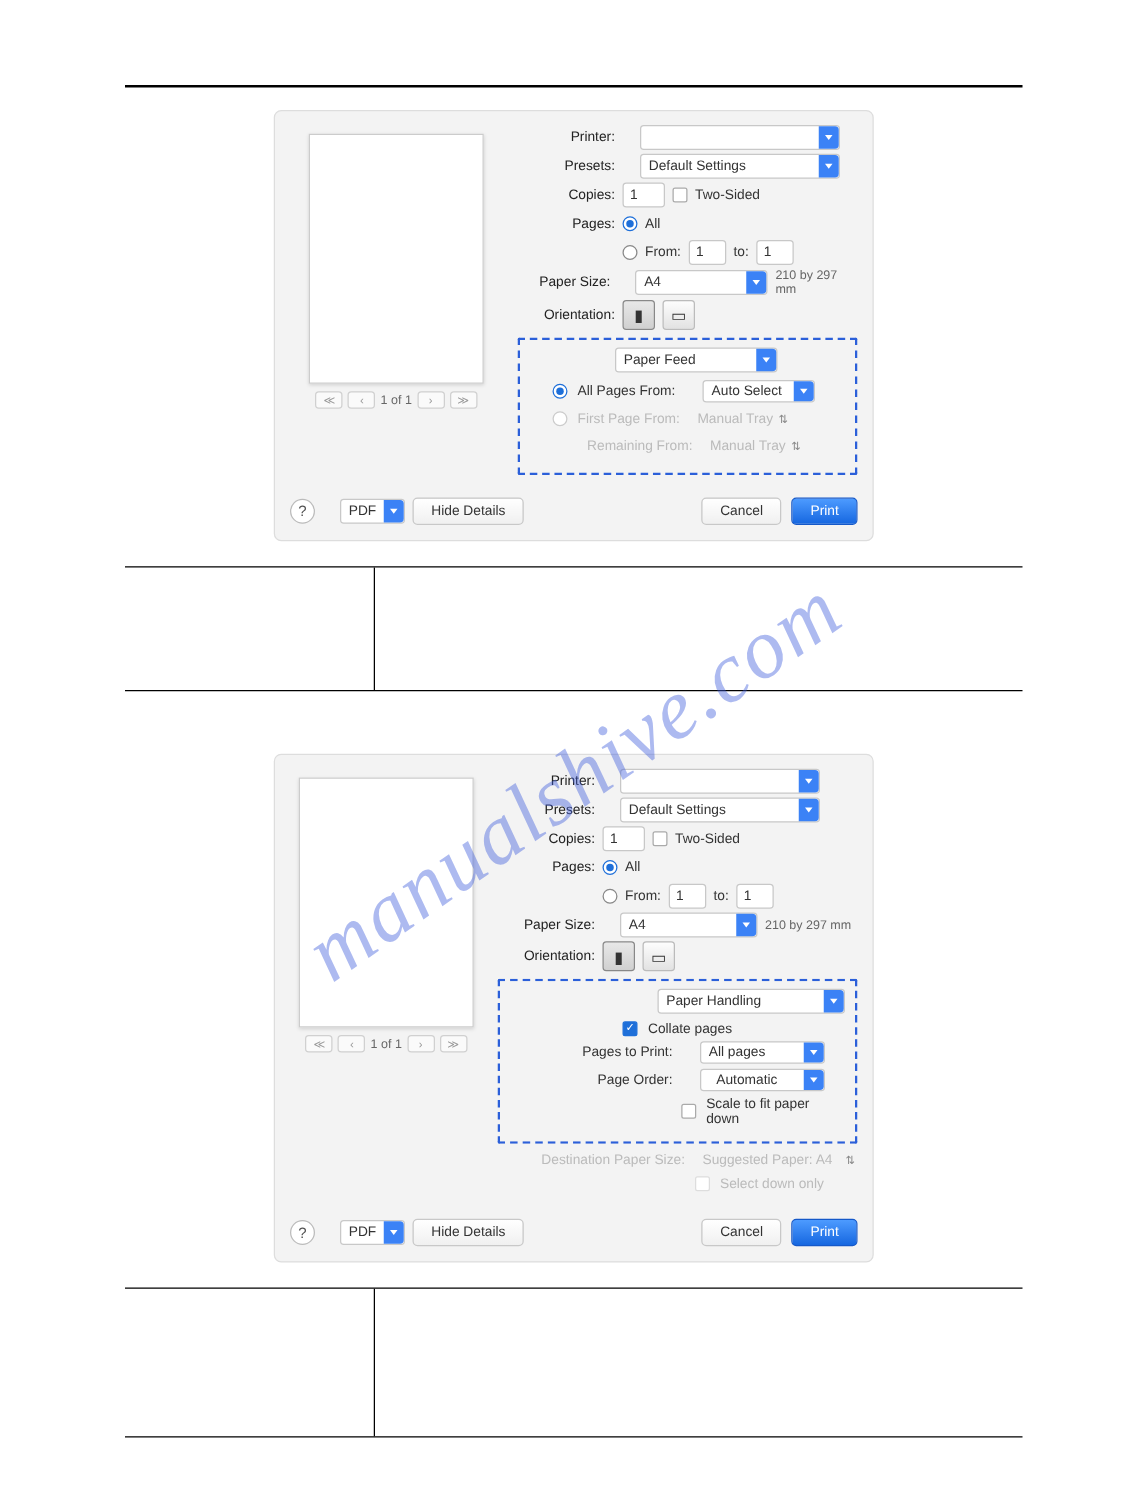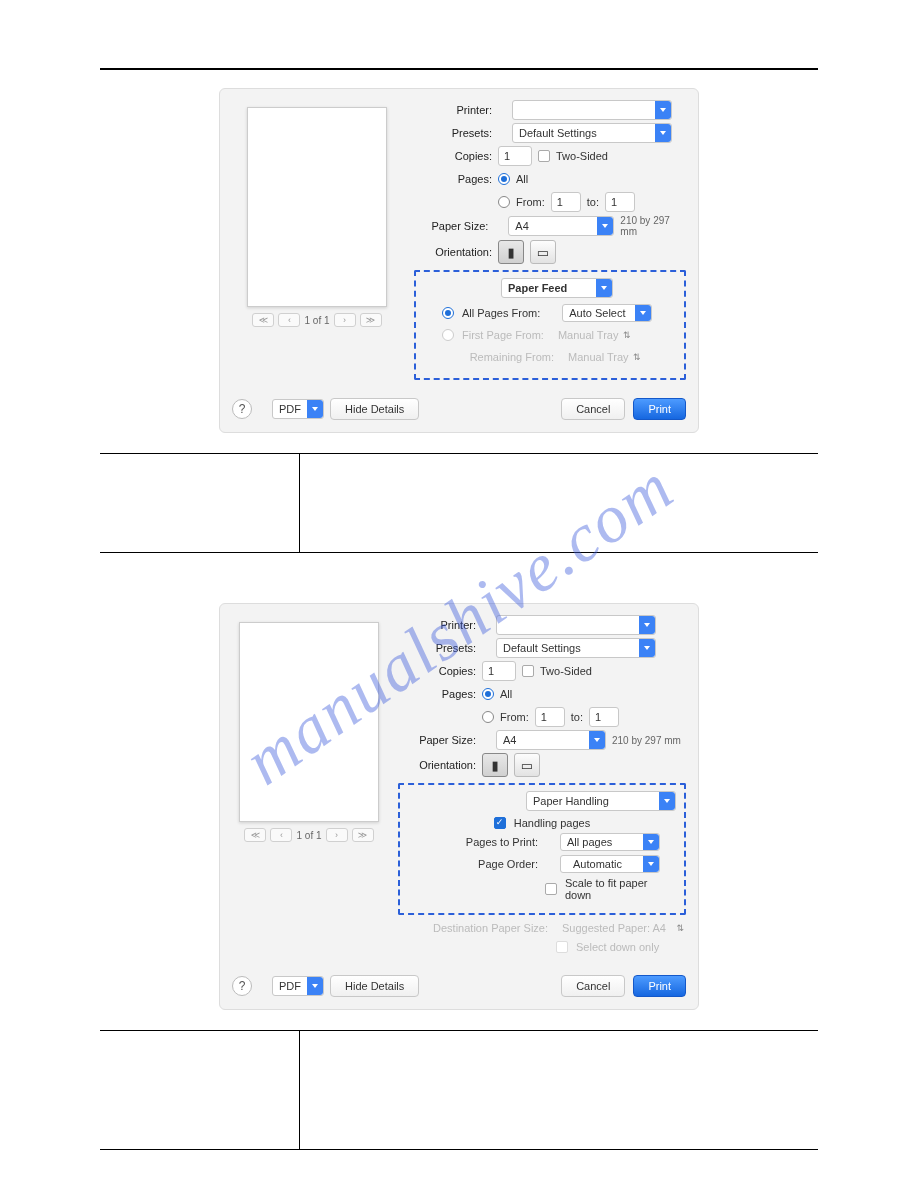--- a/index.html
+++ b/index.html
@@ -190,21 +190,21 @@
           <span style="font-size:10px;color:#666;">210 by 297 mm</span>
         </div>
         <div class="row">
           <span class="lbl">Orientation:</span>
           <span class="orient-btn active">▮</span>
           <span class="orient-btn">▭</span>
         </div>
 
         <div class="dashed-box">
           <div style="display:flex;justify-content:center;margin-bottom:6px;">
-            <span class="select" style="width:112px;font-weight:bold;">Paper Feed</span>
+            <span class="select" style="width:130px;">Paper Feed</span>
           </div>
           <div class="paperfeed-row">
             <span style="width:10px;"></span>
             <span class="radio checked"></span>
             <span>All Pages From:</span>
             <span class="select small" style="width:90px;">Auto Select</span>
           </div>
           <div class="paperfeed-row">
             <span style="width:10px;"></span>
             <span class="radio disabled"></span>
@@ -290,21 +290,21 @@
           <span class="orient-btn active">▮</span>
           <span class="orient-btn">▭</span>
         </div>
 
         <div class="dashed-box">
           <div style="display:flex;justify-content:flex-end;margin-bottom:6px;">
             <span class="select" style="width:150px;">Paper Handling</span>
           </div>
           <div class="ph-row" style="justify-content:center;">
             <span class="checkbox checked"></span>
-            <span>Handling pages</span>
+            <span>Collate pages</span>
           </div>
           <div class="ph-row">
             <span class="ph-lbl">Pages to Print:</span>
             <span class="select small" style="width:100px;text-align:right;">All pages</span>
           </div>
           <div class="ph-row">
             <span class="ph-lbl">Page Order:</span>
             <span class="select small" style="width:100px;padding-left:12px;">Automatic</span>
           </div>
           <div class="ph-row">

